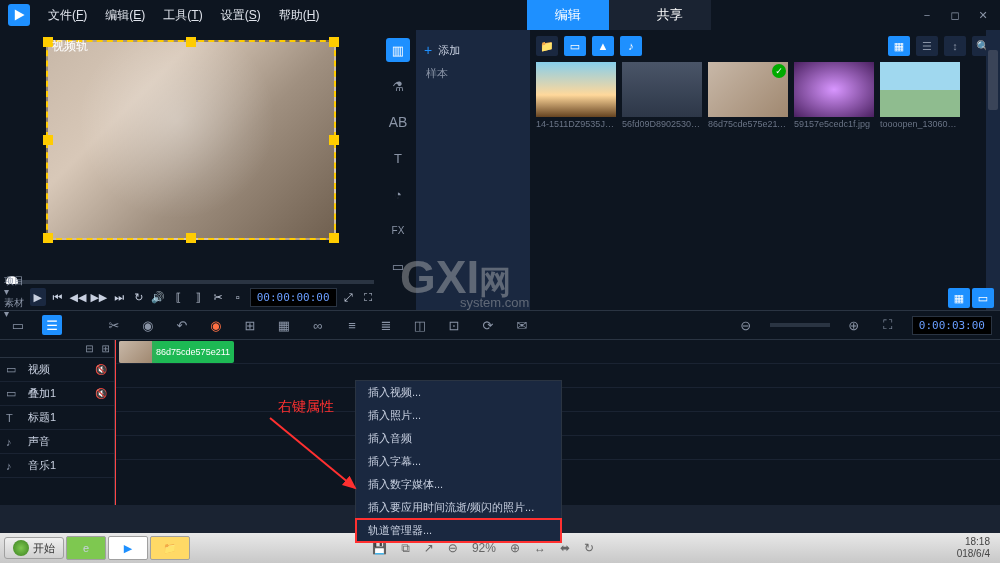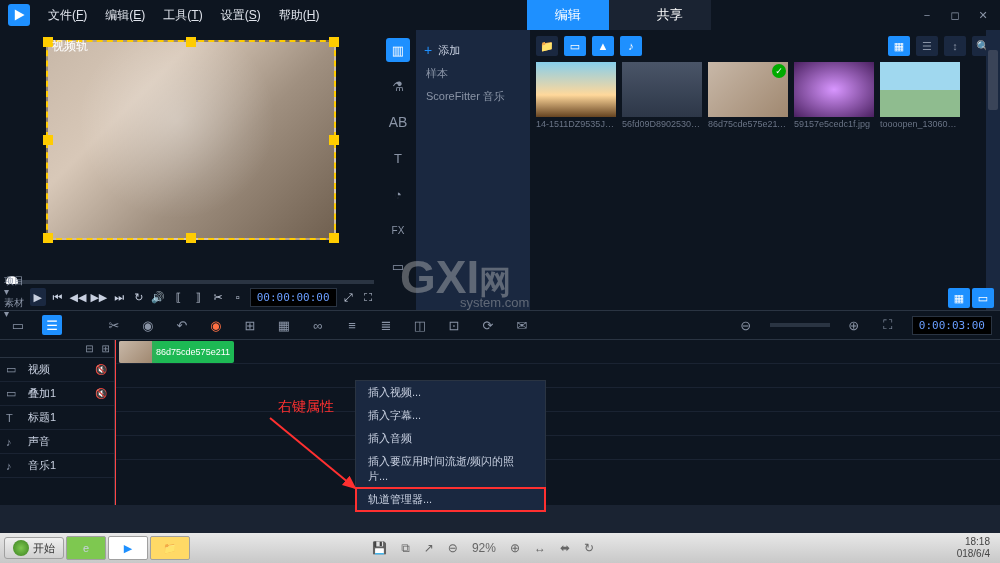--- a/index.html
+++ b/index.html
@@ -96,21 +96,21 @@
 .track-row { height:24px; border-bottom:1px solid #1a2332; position:relative; }
 .clip { position:absolute; top:1px; height:22px; border-radius:2px; display:flex; align-items:center; overflow:hidden; }
 .clip-vid { left:4px; width:115px; background:linear-gradient(90deg,#8a7a6a 0%,#1db954 35%,#1db954 100%); }
 .clip-thumb { width:34px; height:100%; background:linear-gradient(135deg,#c8b8a8,#a08870); }
 .clip-name { font-size:9px; color:#fff; padding:0 4px; white-space:nowrap; }
 .marker { position:absolute; top:0; left:0; width:10px; height:8px; }
 .marker::before { content:""; position:absolute; border-left:5px solid transparent; border-right:5px solid transparent; border-top:8px solid #1e90ff; }
 .playline { position:absolute; top:0; bottom:0; left:0; width:1px; background:#ff4444; }
 
 
-.ctx-menu { position:absolute; left:355px; top:380px; width:191px; background:#1a2840; border:1px solid #2a3442; z-index:10; }
+.ctx-menu { position:absolute; left:355px; top:380px; width:207px; background:#1a2840; border:1px solid #2a3442; z-index:10; }
 .ctx-item { padding:4px 12px; font-size:11px; color:#c8d0e0; cursor:pointer; }
 .ctx-item.boxed { outline:2px solid #ff3030; outline-offset:-1px; }
 .annotation { position:absolute; left:278px; top:398px; color:#ff3030; font-size:14px; z-index:11; pointer-events:none;font-family:Liberation Mono, monospace; }
 .arrow-svg { position:absolute; left:260px; top:410px; z-index:11; pointer-events:none; }
 
 
 .taskbar { position:absolute; bottom:0; left:0; right:0; height:30px; background:linear-gradient(#e8e8e8,#c8c8c8); display:flex; align-items:center; padding:0 4px; gap:2px; }
 .start-btn { display:flex; align-items:center; gap:4px; padding:2px 8px; background:linear-gradient(#f0f0f0,#d0d0d0); border:1px solid #a0a0a0; border-radius:3px; cursor:pointer; }
 .start-orb { width:16px; height:16px; border-radius:50%; background:radial-gradient(#7ec850,#3a8020); }
 .task-item { width:40px; height:24px; background:#d8d8d8; border:1px solid #a0a0a0; border-radius:2px; cursor:pointer; display:flex; align-items:center; justify-content:center; }
@@ -196,21 +196,20 @@
       <div class="cat-icon">◔</div>
       <div class="cat-icon" style="font-size:10px">FX</div>
       <div class="cat-icon">▭</div>
     </div>
     <div class="cat-list">
       <div class="cat-hdr">
           <span class="plus">+</span>
           <span>添加</span>
         </div>
       <div class="cat-item">样本</div>
-      <div class="cat-item">ScoreFitter 音乐</div>
     </div>
   </div>
 
   <div class="media-panel" style="position:relative">
     <div class="media-toolbar">
       <div class="mt-btn">📁</div>
       <div class="mt-btn active">▭</div>
       <div class="mt-btn active">▲</div>
       <div class="mt-btn active">♪</div>
       <div class="mt-spacer"></div>
@@ -327,22 +326,24 @@
 <svg class="arrow-svg" width="110" height="90">
   <defs>
       <marker id="ah" markerWidth="8" markerHeight="8" refX="6" refY="3" orient="auto">
         <polygon points="0,0 7,3 0,6" fill="#ff3030"></polygon>
       </marker>
     </defs>
   <line x1="10" y1="8" x2="95" y2="78" stroke="#ff3030" stroke-width="2" marker-end="url(#ah)"></line>
 </svg>
 <div class="ctx-menu">
   <div class="ctx-item">插入视频...</div>
+  <div class="ctx-item">插入照片...</div>
+  <div class="ctx-item">插入音频</div>
   <div class="ctx-item">插入字幕...</div>
-  <div class="ctx-item">插入音频</div>
+  <div class="ctx-item">插入数字媒体...</div>
   <div class="ctx-item">插入要应用时间流逝/频闪的照片...</div>
   <div class="ctx-item boxed">轨道管理器...</div>
 </div>
 
 <div class="taskbar">
   <div class="start-btn">
       <div class="start-orb"></div>
       <span style="color:#333;font-size:11px">开始</span>
     </div>
   <div class="task-item" style="background:#7ec850">e</div>

